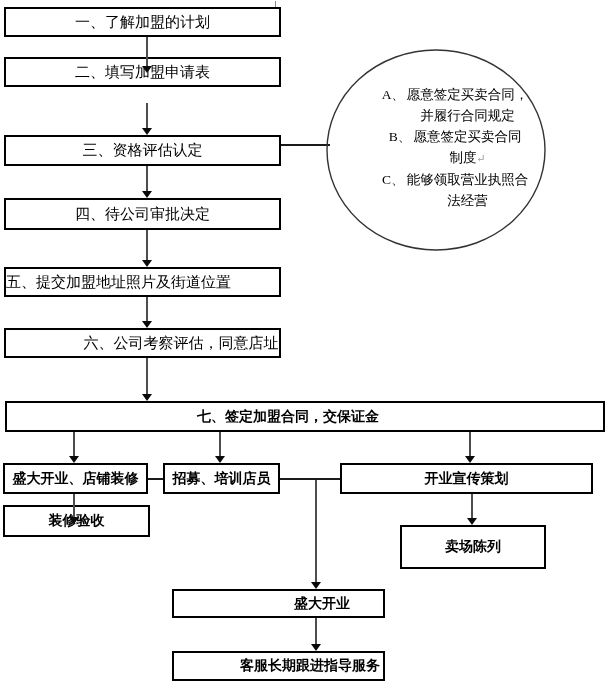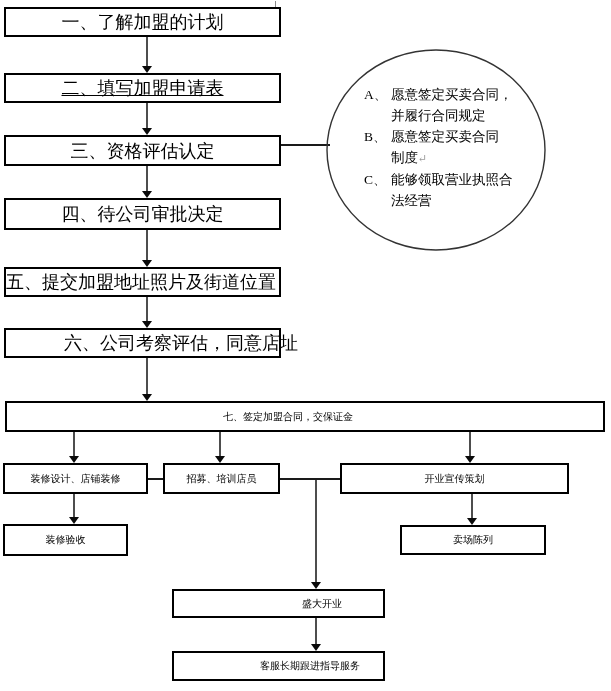--- a/index.html
+++ b/index.html
@@ -4,82 +4,82 @@
 <style>
   html,body{margin:0;padding:0;background:#ffffff;}
   #canvas{
     position:relative;width:611px;height:691px;background:#ffffff;
     font-family:"Liberation Serif","DejaVu Serif",serif;color:#000;
     overflow:hidden;
   }
   .fbox{
     position:absolute;box-sizing:border-box;border:2px solid #000;background:#fff;
     display:flex;align-items:center;justify-content:center;
-    font-size:18px;line-height:1;white-space:nowrap;
+    font-size:15px;line-height:1;white-space:nowrap;
   }
-  .fbox.small{font-size:10px;}
+  .fbox.small{font-size:14px;font-weight:bold;}
   .hline{position:absolute;height:1.5px;background:#1a1a1a;}
   .varrow{position:absolute;width:11px;margin-left:-5.5px;}
   .varrow .shaft{position:absolute;left:50%;margin-left:-0.75px;top:0;bottom:6px;width:1.5px;background:#4d4d4d;}
   .varrow .head{position:absolute;left:50%;margin-left:-5.5px;bottom:0;width:0;height:0;
     border-left:5.5px solid transparent;border-right:5.5px solid transparent;border-top:7.5px solid #0a0a0a;}
   #circle-svg{position:absolute;left:0;top:0;}
   #circle-text{
     position:absolute;left:364px;top:84px;width:180px;
     font-size:13.5px;line-height:21px;
   }
-  .cline{white-space:nowrap;}
+  .cline{white-space:nowrap;text-align:center;}
   .clabel{display:inline-block;width:27px;}
   .cindent{display:inline-block;width:27px;}
   .retmark{color:#9a9a9a;font-size:11px;}
   .tick{position:absolute;background:#8a8a8a;}
 </style>
 </head>
 <body>
 
 <div id="canvas">
 
   <div class="tick" style="left:275px;top:1px;width:1px;height:6px;"></div>
 
   <div class="fbox" style="left:4px;top:7px;width:277px;height:30px;">
     <span>一、了解加盟的计划</span>
   </div>
-  <div class="fbox" style="left:4px;top:73px;width:277px;height:30px;text-decoration:underline;">
+  <div class="fbox" style="left:4px;top:57px;width:277px;height:30px;">
     <span>二、填写加盟申请表</span>
   </div>
   <div class="fbox" style="left:4px;top:135px;width:277px;height:31px;">
     <span>三、资格评估认定</span>
   </div>
   <div class="fbox" style="left:4px;top:198px;width:277px;height:32px;">
     <span>四、待公司审批决定</span>
   </div>
   <div class="fbox" style="left:4px;top:267px;width:277px;height:30px;justify-content:flex-start;">
     <span>五、提交加盟地址照片及街道位置</span>
   </div>
   <div class="fbox" style="left:4px;top:328px;width:277px;height:30px;padding-left:77px;">
     <span>六、公司考察评估，同意店址</span>
   </div>
   <div class="fbox small" style="left:5px;top:401px;width:600px;height:31px;padding-right:34px;">
     <span>七、签定加盟合同，交保证金</span>
   </div>
 
   <div class="fbox small" style="left:3px;top:463px;width:145px;height:31px;">
-    <span>装修设计、店铺装修</span>
+    <span>盛大开业、店铺装修</span>
   </div>
   <div class="fbox small" style="left:163px;top:463px;width:117px;height:31px;">
     <span>招募、培训店员</span>
   </div>
-  <div class="fbox small" style="left:340px;top:463px;width:229px;height:31px;text-align:center;">
+  <div class="fbox small" style="left:340px;top:463px;width:253px;height:31px;text-align:center;">
     <span>开业宣传策划</span>
   </div>
 
-  <div class="fbox small" style="left:3px;top:524px;width:125px;height:32px;">
+  <div class="fbox small" style="left:3px;top:505px;width:147px;height:32px;">
     <span>装修验收</span>
   </div>
-  <div class="fbox small" style="left:400px;top:525px;width:146px;height:30px;">
+  <div class="fbox small" style="left:400px;top:525px;width:146px;height:44px;">
     <span>卖场陈列</span>
   </div>
 
   <div class="fbox small" style="left:172px;top:589px;width:213px;height:29px;padding-left:87px;">
     <span>盛大开业</span>
   </div>
   <div class="fbox small" style="left:172px;top:651px;width:213px;height:30px;padding-left:63px;">
     <span>客服长期跟进指导服务</span>
   </div>
 

